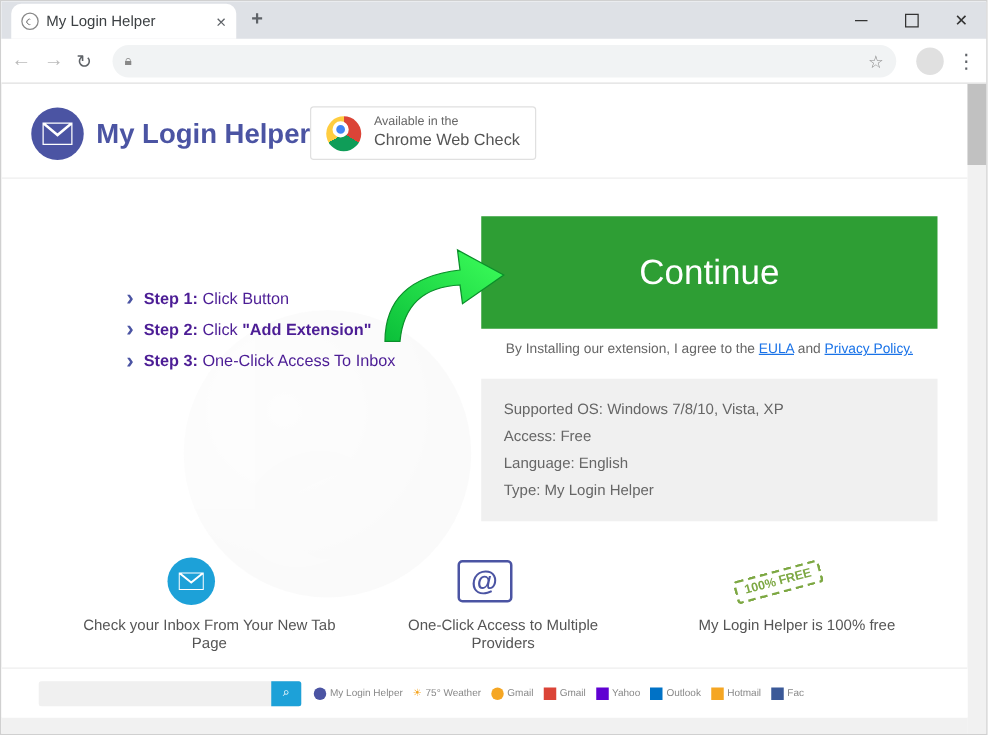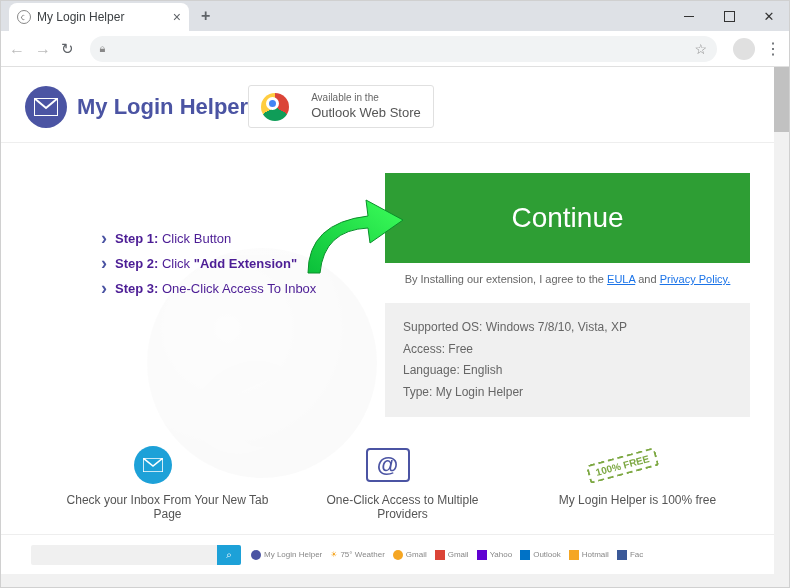--- a/index.html
+++ b/index.html
@@ -45,21 +45,21 @@
 .wm-circle::after { content: ""; position: absolute; top: 50%; left: 20%; width: 80px; height: 60px; border: 28px solid #d0d0d0; border-radius: 50%; border-right: none; border-bottom: none; transform: rotate(-30deg); opacity: .5; }
 .wm-text { font-size: 110px; font-weight: bold; font-style: italic; color: #ccc; letter-spacing: -4px; margin-left: 10px; }
 
 
 .header-row { display: flex; align-items: center; position: relative; z-index: 1; }
 .logo { display: flex; align-items: center; }
 .logo-icon { width: 42px; height: 42px; background: #4b54a3; border-radius: 50%; display: flex; align-items: center; justify-content: center; margin-right: 10px; }
 .logo-icon svg { width: 24px; height: 18px; }
 .logo-text { font-size: 22px; font-weight: bold; color: #4b54a3; }
 .tagline { font-size: 11px; color: #888; margin-left: 30px; flex: 1; }
-.cws-badge { display: flex; align-items: center; border: 1px solid #e0e0e0; padding: 6px 12px; background: #fff; border-radius: 3px; gap: 12px; }
+.cws-badge { display: flex; align-items: center; border: 1px solid #e0e0e0; padding: 6px 12px; background: #fff; border-radius: 3px; }
 .cws-icon { width: 28px; height: 28px; position: relative; margin-right: 10px; }
 .cws-icon .c1 { position: absolute; width: 28px; height: 28px; border-radius: 50%; background: conic-gradient(#db4437 0deg 120deg, #0f9d58 120deg 240deg, #ffcd40 240deg 360deg); }
 .cws-icon .c2 { position: absolute; width: 13px; height: 13px; background: #4285f4; border: 3px solid #fff; border-radius: 50%; top: 4.5px; left: 4.5px; }
 .cws-text small { font-size: 10px; color: #666; display: block; }
 .cws-text strong { font-size: 13px; color: #555; font-weight: normal; }
 
 .divider { height: 1px; background: #eee; margin: 14px -24px 0 -24px; position: relative; z-index: 1; }
 
 
 .main { display: flex; margin-top: 30px; position: relative; z-index: 1; }
@@ -147,21 +147,21 @@
         </div>
         <span class="logo-text">My Login Helper</span>
       </div>
       <div class="cws-badge">
         <div class="cws-icon">
             <div class="c1"></div>
             <div class="c2"></div>
           </div>
         <div class="cws-text">
           <small>Available in the</small>
-          <strong>Outlook Web Store</strong>
+          <strong>Chrome Web Check</strong>
         </div>
       </div>
     </div>
 
     <div class="divider"></div>
 
     <div class="main">
       <div class="steps">
         <div class="step"><b>Step 1:</b><span> Click Button</span></div>
         <div class="step"><b>Step 2:</b><span> Click </span><b>"Add Extension"</b></div>

